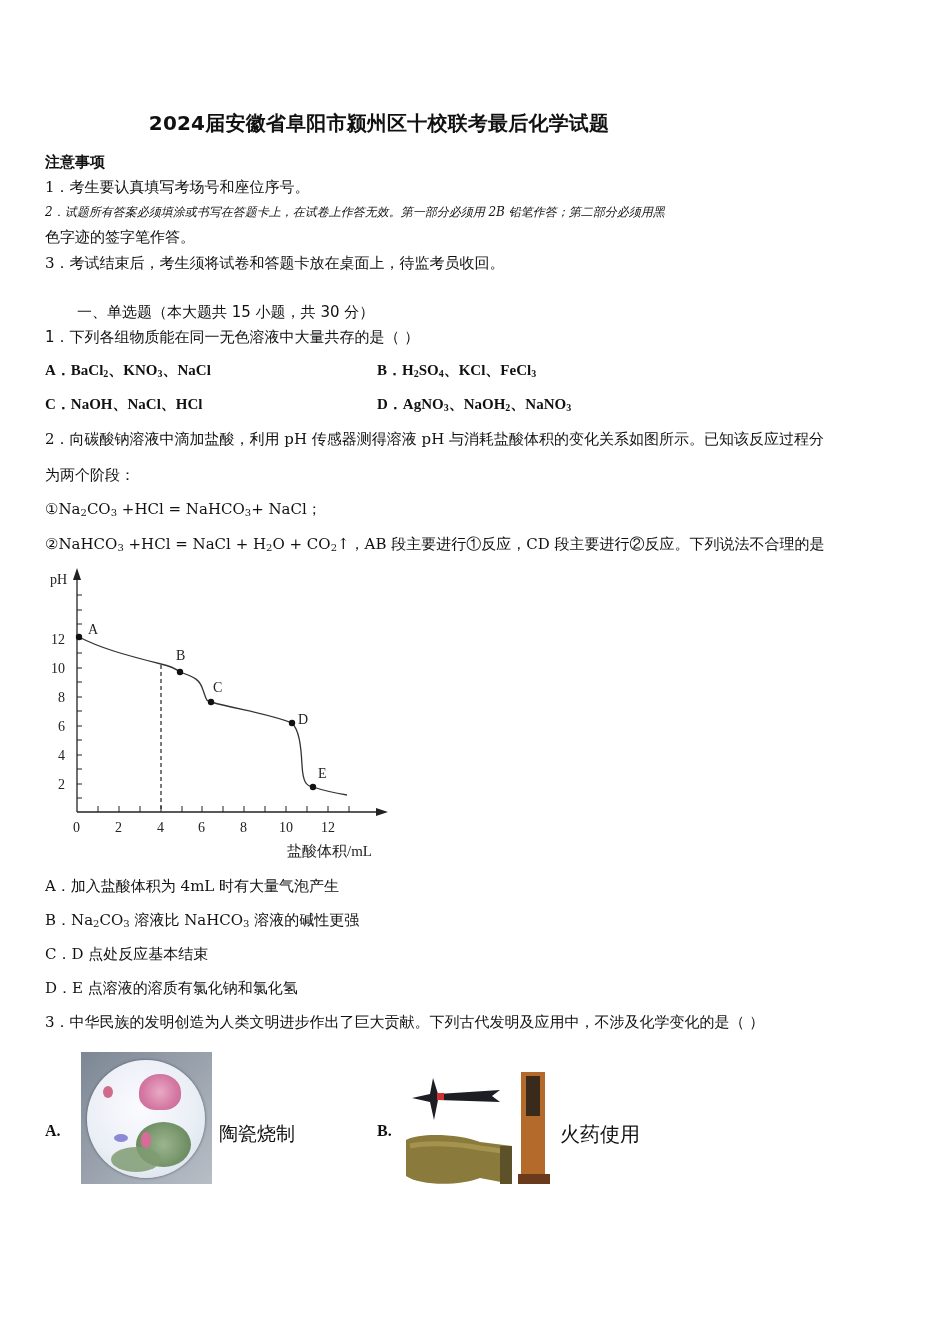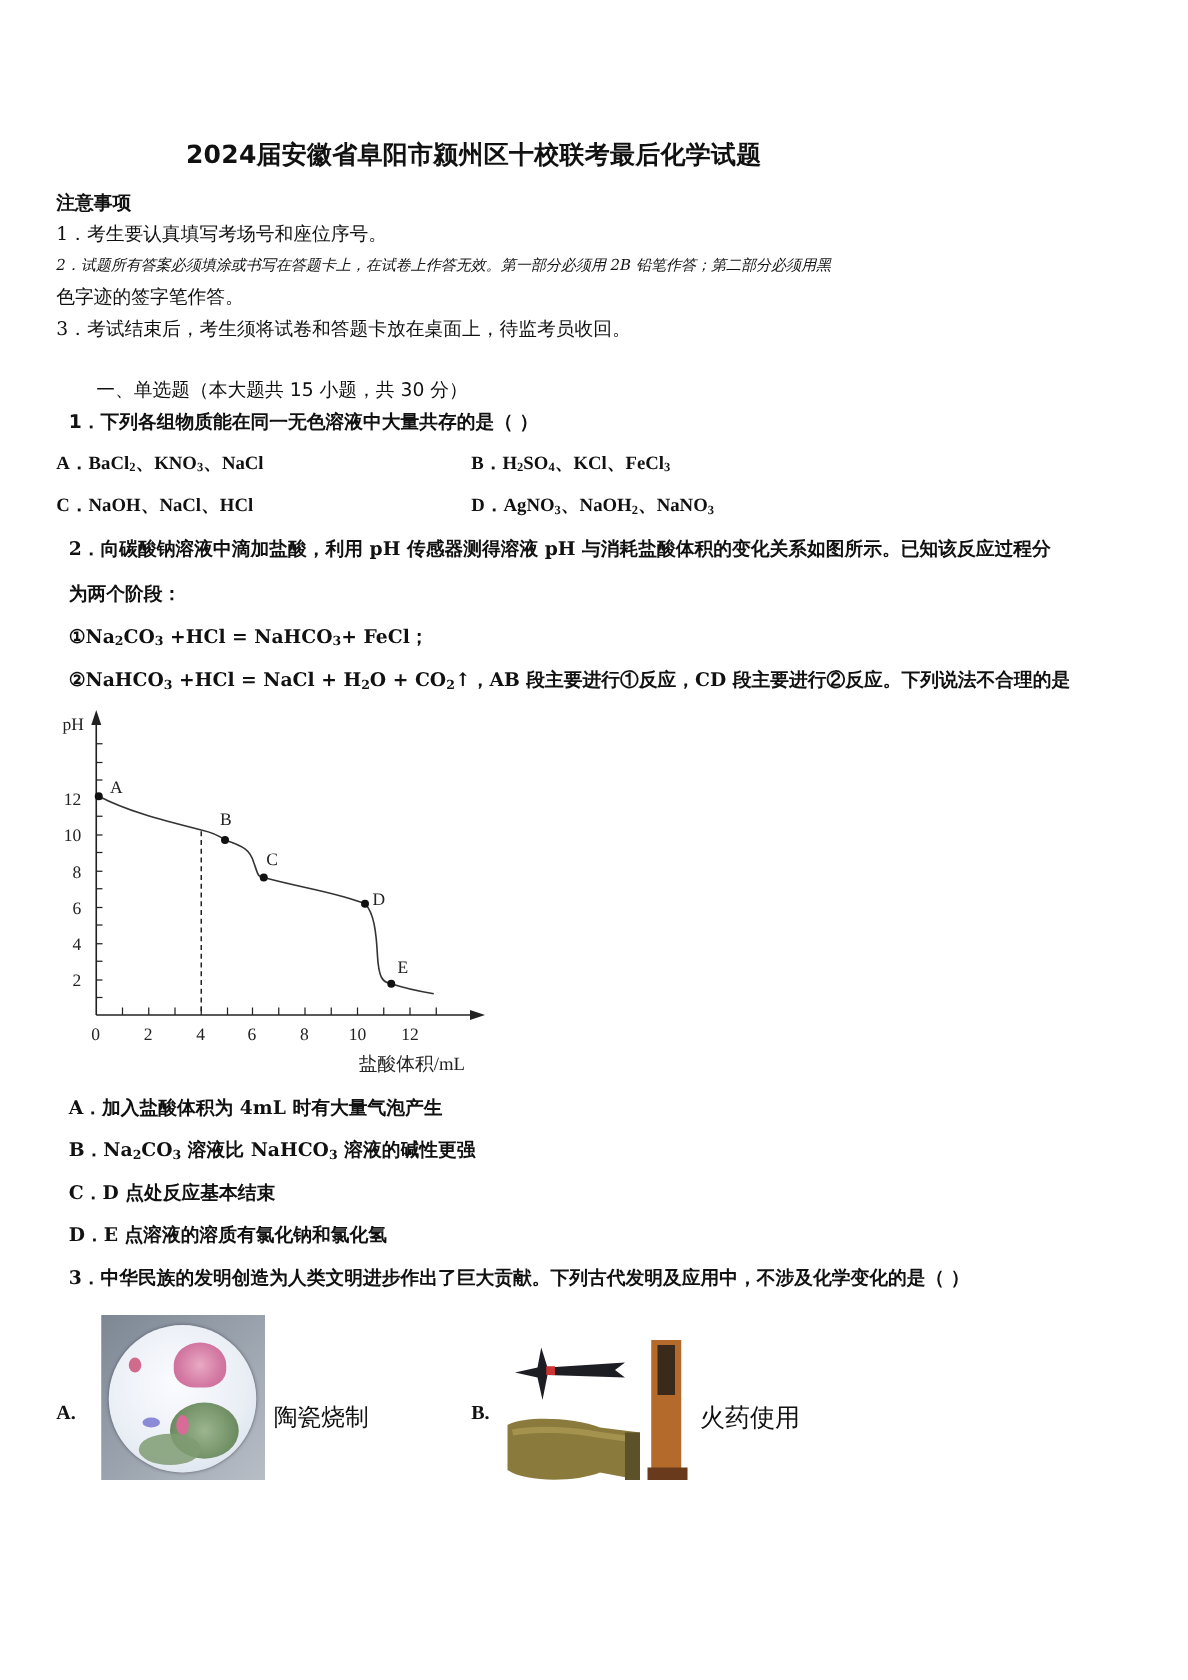--- a/index.html
+++ b/index.html
@@ -2,21 +2,21 @@
 <html><head>
 <meta charset="utf-8">
 <style>
   html, body { margin:0; padding:0; background:#ffffff; }
   body { width:950px; height:1344px; position:relative; overflow:hidden;
          font-family:"DejaVu Serif", "Liberation Serif", serif; color:#111; }
   .abs { position:absolute; white-space:nowrap; }
   .title { left:0; width:758px; top:110px; text-align:center; font-family:"DejaVu Sans", sans-serif;
            font-weight:bold; font-size:20px; letter-spacing:0.2px; }
   .line { font-size:15px; line-height:20px; }
-  .q { font-size:15px; font-weight:bold;margin-left:10px; }
+  .q { font-size:15px; font-weight:normal; }
   .opt { font-size:15px; font-weight:bold; font-family:"Liberation Serif", "DejaVu Serif", serif; }
   sub { font-size:10px; vertical-align:-2px; line-height:0; }
   .imgbox { position:absolute; overflow:hidden; }
   .chart-svg text { font-family:"Liberation Serif", serif; font-size:14px; fill:#222; }
 </style>
 </head>
 <body>
 
 <div class="abs title">2024届安徽省阜阳市颍州区十校联考最后化学试题</div>
 
@@ -38,21 +38,21 @@
 <div class="abs opt" style="left:45px;top:395px;">
   <span>C．</span><span>NaOH、NaCl、HCl</span>
 </div>
 <div class="abs opt" style="left:377px;top:395px;">
   <span>D．</span><span>AgNO</span><sub>3</sub><span>、NaOH</span><sub>2</sub><span>、NaNO</span><sub>3</sub>
 </div>
 
 <div class="abs line q" style="left:45px;top:429px;">2．向碳酸钠溶液中滴加盐酸，利用 pH 传感器测得溶液 pH 与消耗盐酸体积的变化关系如图所示。已知该反应过程分</div>
 <div class="abs line q" style="left:45px;top:465px;text-align:right;">为两个阶段：</div>
 <div class="abs line q" style="left:45px;top:499px;">
-  <span>①Na</span><sub>2</sub><span>CO</span><sub>3</sub><span> +HCl = NaHCO</span><sub>3</sub><span>+ FeCl；</span>
+  <span>①Na</span><sub>2</sub><span>CO</span><sub>3</sub><span> +HCl = NaHCO</span><sub>3</sub><span>+ NaCl；</span>
 </div>
 <div class="abs line q" style="left:45px;top:534px;">
   <span>②NaHCO</span><sub>3</sub><span> +HCl = NaCl + H</span><sub>2</sub><span>O + CO</span><sub>2</sub><span>↑，AB 段主要进行①反应，CD 段主要进行②反应。下列说法不合理的是</span>
 </div>
 
 <svg class="abs chart-svg" style="left:40px;top:560px;" width="360" height="300" viewBox="40 560 360 300">
 
   <line x1="77" y1="812" x2="77" y2="574" stroke="#222" stroke-width="1.3"></line>
   <polygon points="77,568 73,580 81,580" fill="#222"></polygon>
   <line x1="77" y1="812" x2="380" y2="812" stroke="#222" stroke-width="1.3"></line>

